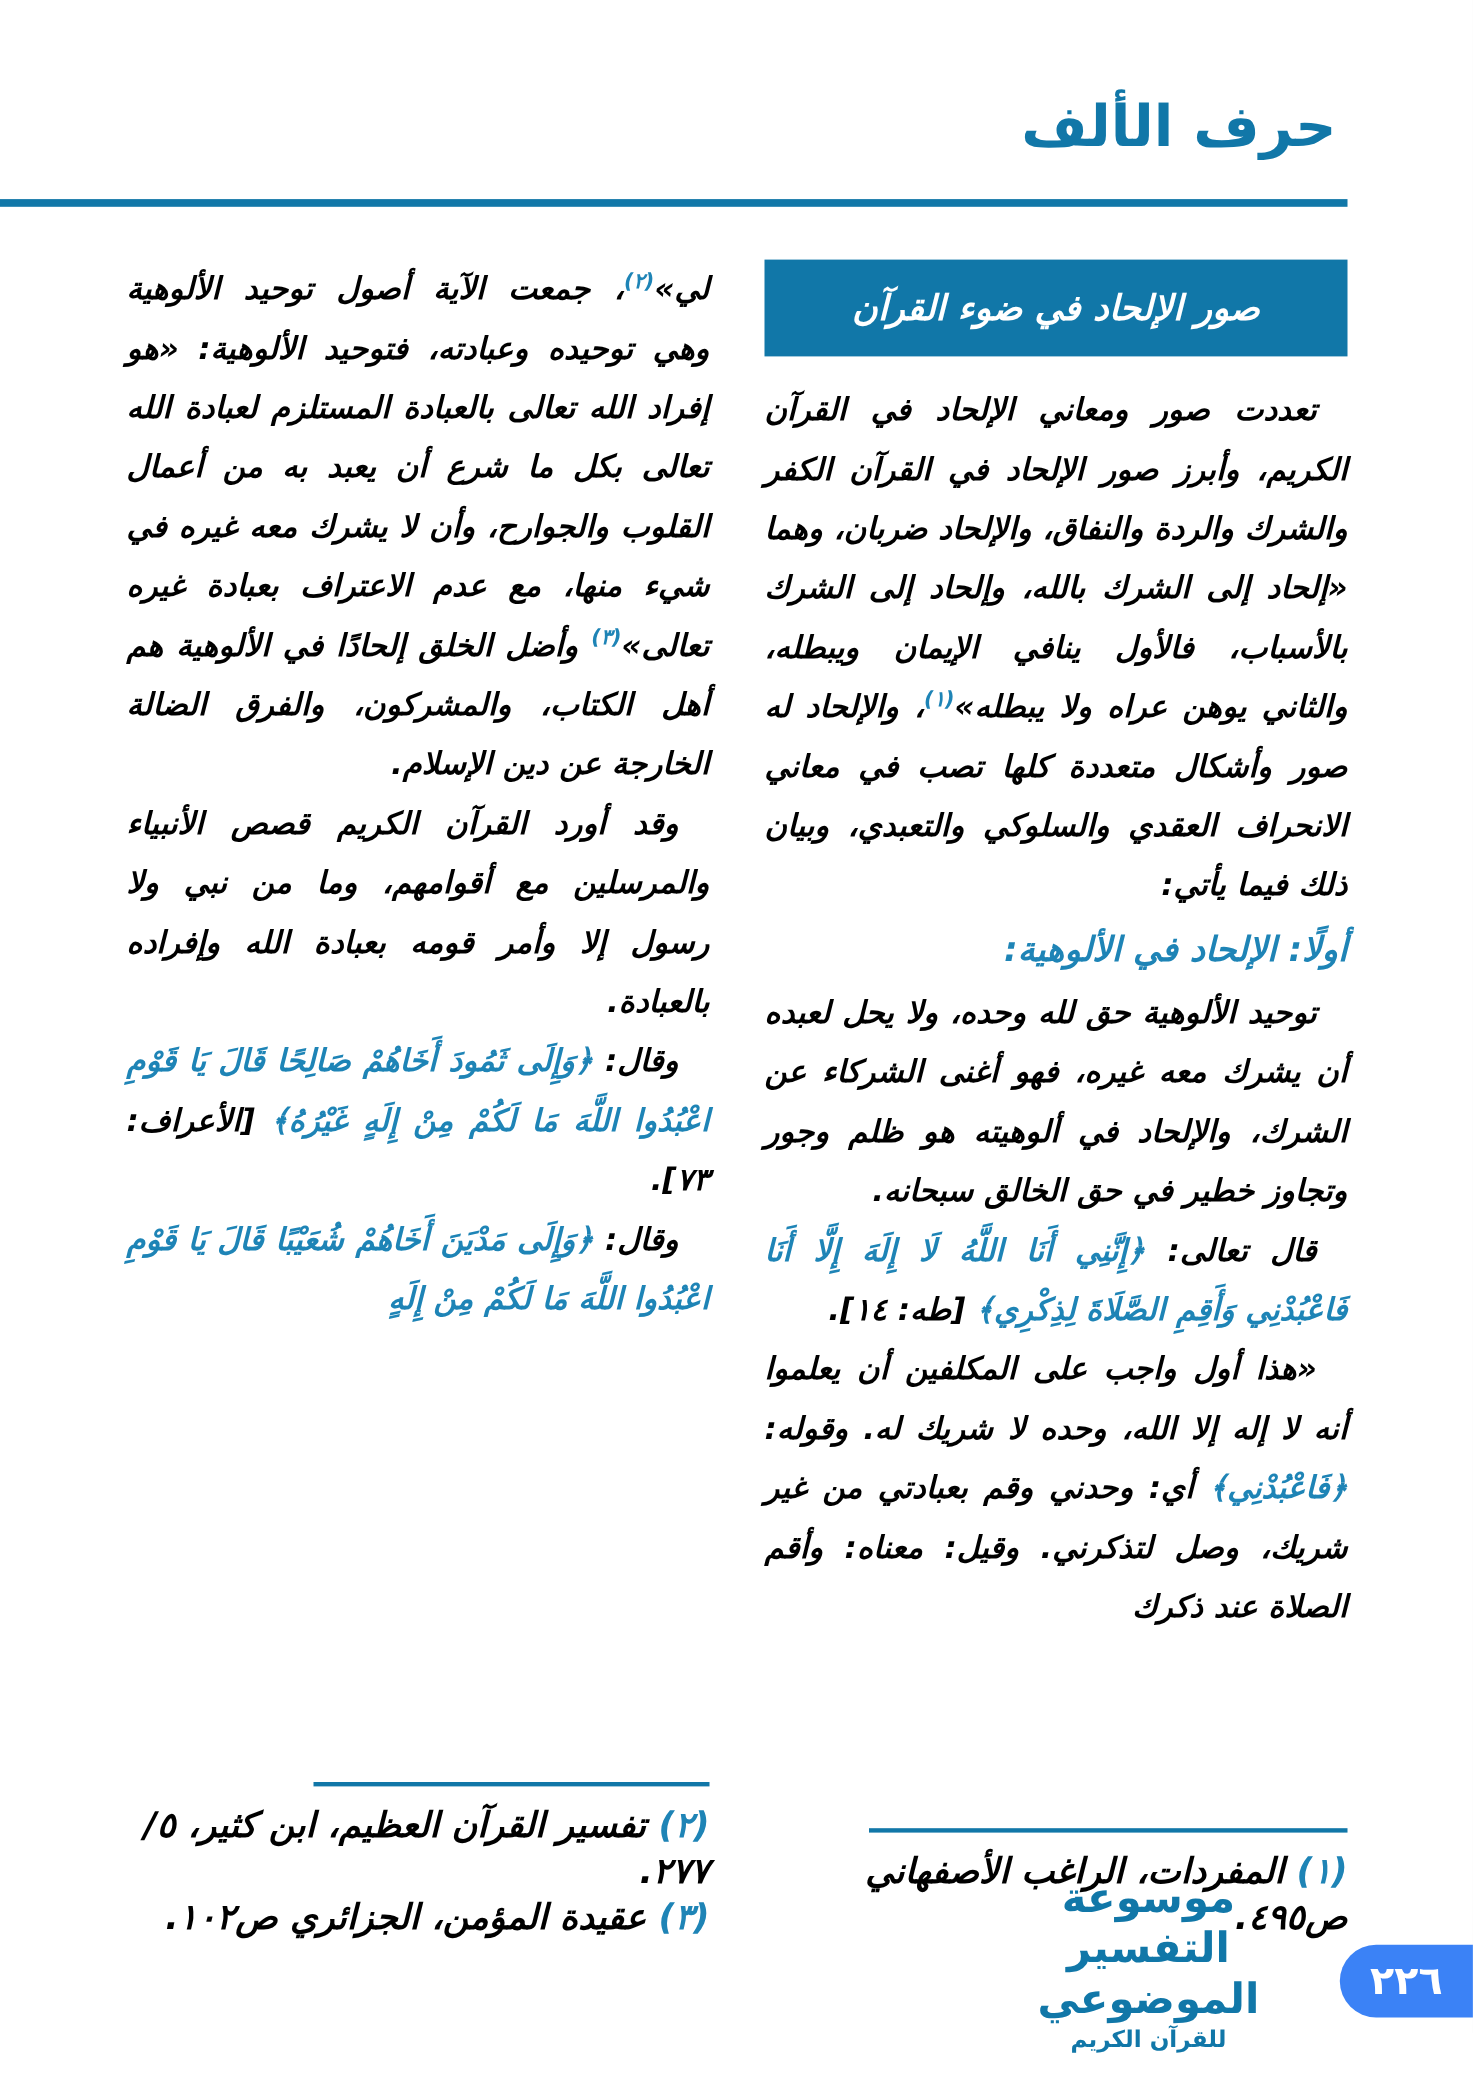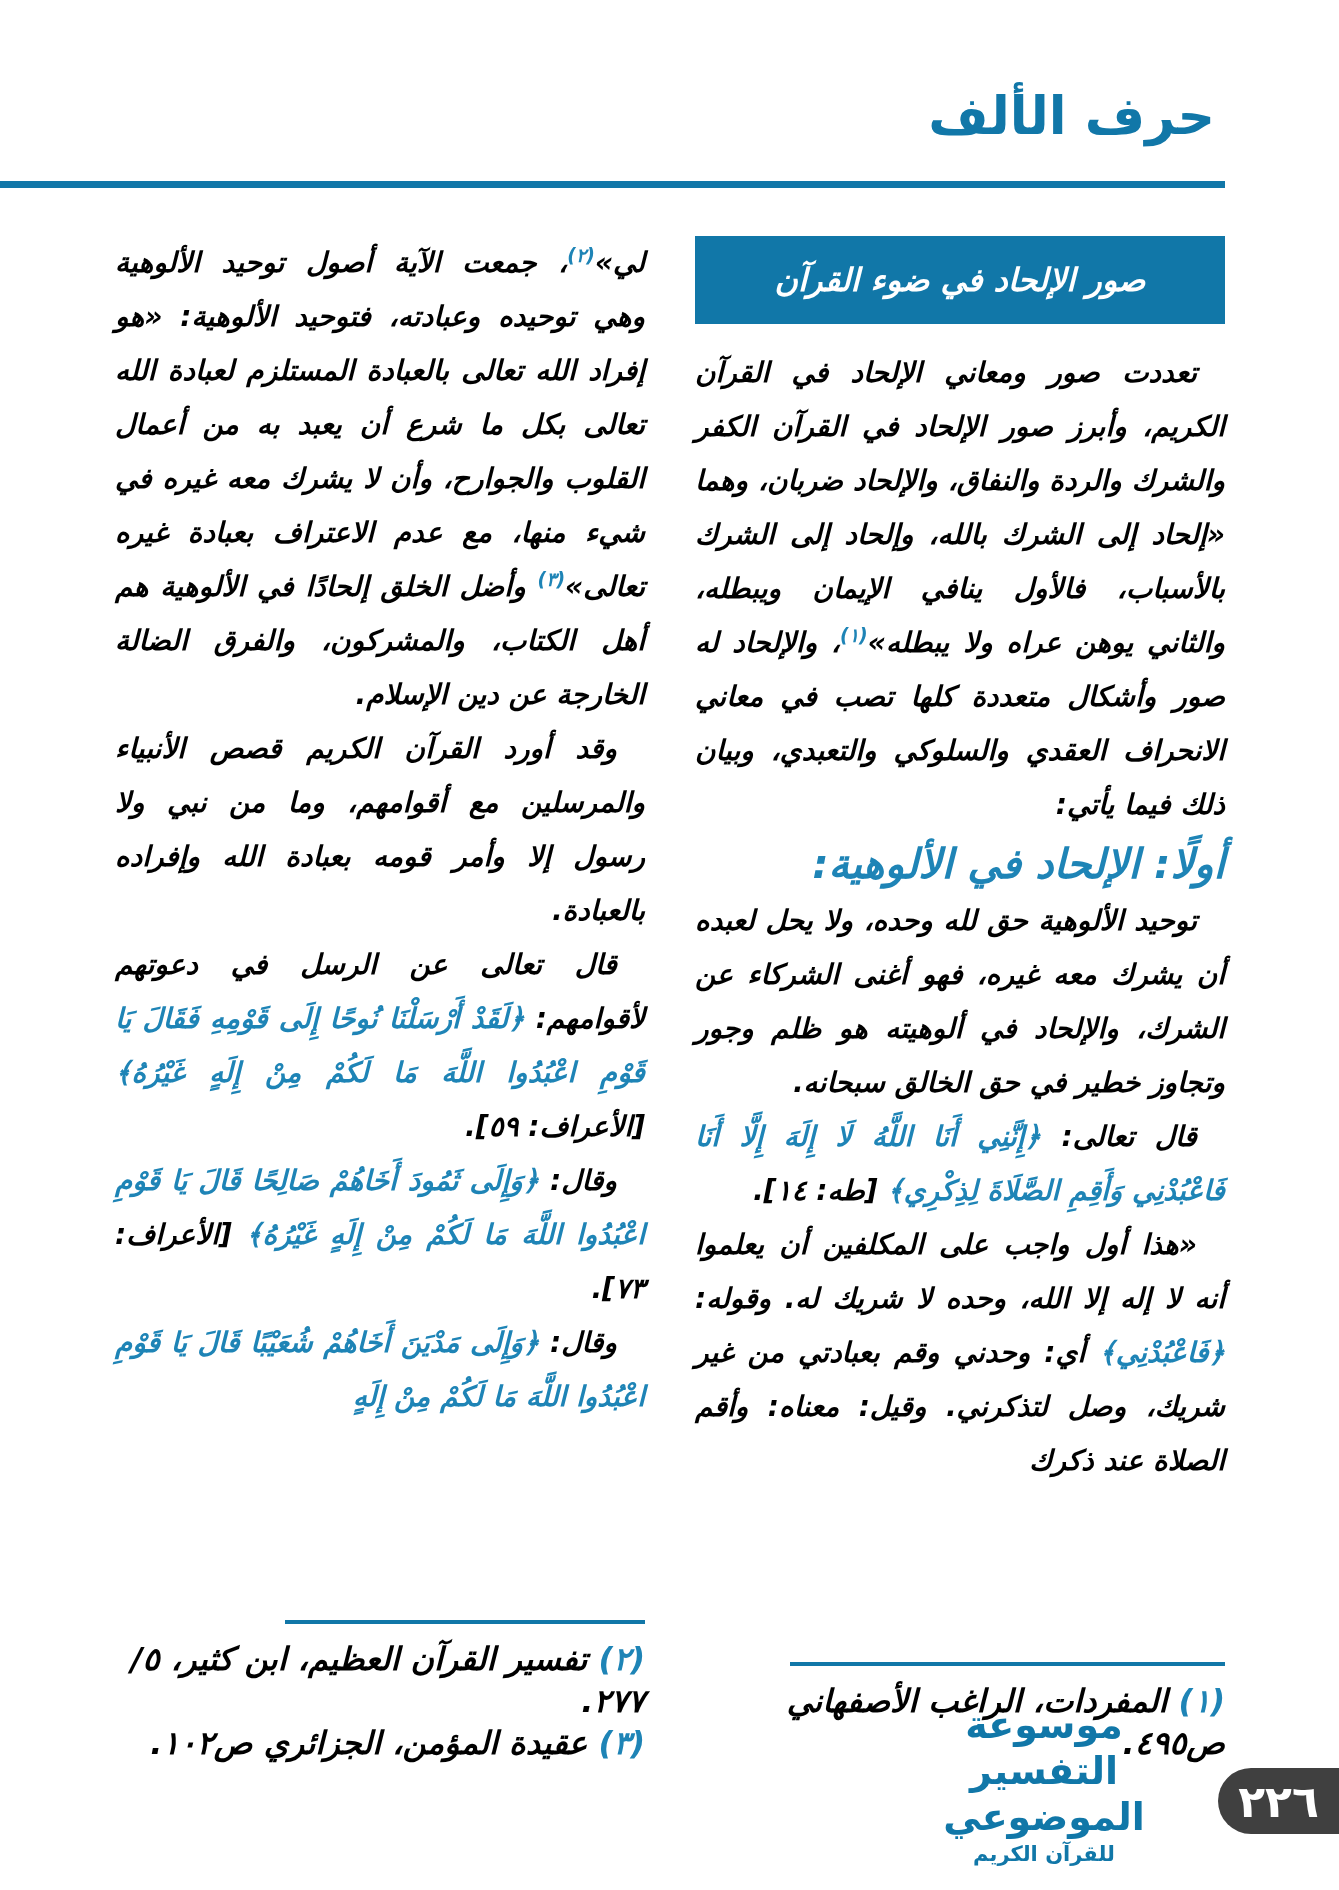--- a/index.html
+++ b/index.html
@@ -45,21 +45,21 @@
     text-align:justify;
   }
   p.indent{text-indent:28px;}
   .quran{color:#1E84B6;}
   sup.fn-mark{
     color:#1E84B6;font-size:19px;font-weight:700;
     vertical-align:super;line-height:0;
   }
   h3.subheading{
     margin:4px 0 2px 0;
-    color:#1E84B6;font-size:41px;font-weight:700;line-height:56px;
+    color:#1E84B6;font-size:31px;font-weight:700;line-height:56px;
     text-align:right;
   }
   
   .footnotes{margin-top:auto;padding-top:10px;}
   .fn-rule{height:4px;background:#1177A8;margin-bottom:14px;}
   .fn-rule.wide{width:435px;}
   .fn-rule.narrow{width:360px;}
   .fn-line{
     font-size:32px;line-height:42px;font-weight:700;color:#000;
     text-align:right;
@@ -68,24 +68,24 @@
   
   .logo{
     position:absolute;right:140px;bottom:22px;width:310px;
     text-align:center;color:#1177A8;
   }
   .logo-line1{font-size:38px;font-weight:700;line-height:46px;letter-spacing:-1px;}
   .logo-line2{font-size:21px;font-weight:700;line-height:28px;}
   .page-number-pill{
     position:absolute;right:0;top:1768px;
     width:121px;height:66px;
-    background:#404040;color:#ffffff;
+    background:#3b82f6;color:#ffffff;
     border-radius:33px 0 0 33px;
     display:flex;align-items:center;justify-content:center;
-    font-size:44px;font-weight:700;
+    font-size:36px;font-weight:700;
   }
 </style>
 </head>
 <body>
 
 <div class="page">
 
   <div class="chapter-title">حرف الألف</div>
   <div class="header-rule"></div>
 
@@ -110,21 +110,20 @@
         <div class="fn-rule wide"></div>
         <div class="fn-line"><span class="fn-num">(١)</span>&nbsp;<span>المفردات، الراغب الأصفهاني ص٤٩٥.</span></div>
       </div>
     </section>
 
     <section class="col">
       <p class="body"><span>لي»</span><sup class="fn-mark">(٢)</sup><span>، جمعت الآية أصول توحيد الألوهية وهي توحيده وعبادته، فتوحيد الألوهية: «هو إفراد الله تعالى بالعبادة المستلزم لعبادة الله تعالى بكل ما شرع أن يعبد به من أعمال القلوب والجوارح، وأن لا يشرك معه غيره في شيء منها، مع عدم الاعتراف بعبادة غيره تعالى»</span><sup class="fn-mark">(٣)</sup><span> وأضل الخلق إلحادًا في الألوهية هم أهل الكتاب، والمشركون، والفرق الضالة الخارجة عن دين الإسلام.</span></p>
 
       <p class="body indent">وقد أورد القرآن الكريم قصص الأنبياء والمرسلين مع أقوامهم، وما من نبي ولا رسول إلا وأمر قومه بعبادة الله وإفراده بالعبادة.</p>
 
-      <p class="body indent"><span>قال تعالى عن الرسل في دعوتهم لأقوامهم: </span><span class="quran">﴿لَقَدْ أَرْسَلْنَا نُوحًا إِلَى قَوْمِهِ فَقَالَ يَا قَوْمِ اعْبُدُوا اللَّهَ مَا لَكُمْ مِنْ إِلَهٍ غَيْرُهُ﴾</span><span> [الأعراف: ٥٩].</span></p>
 
 
       <p class="body indent"><span>وقال: </span><span class="quran">﴿وَإِلَى ثَمُودَ أَخَاهُمْ صَالِحًا قَالَ يَا قَوْمِ اعْبُدُوا اللَّهَ مَا لَكُمْ مِنْ إِلَهٍ غَيْرُهُ﴾</span><span> [الأعراف: ٧٣].</span></p>
 
       <p class="body indent"><span>وقال: </span><span class="quran">﴿وَإِلَى مَدْيَنَ أَخَاهُمْ شُعَيْبًا قَالَ يَا قَوْمِ اعْبُدُوا اللَّهَ مَا لَكُمْ مِنْ إِلَهٍ</span></p>
 
       <div class="footnotes">
         <div class="fn-rule narrow"></div>
         <div class="fn-line"><span class="fn-num">(٢)</span>&nbsp;<span>تفسير القرآن العظيم، ابن كثير، ٥/ ٢٧٧.</span></div>
         <div class="fn-line"><span class="fn-num">(٣)</span>&nbsp;<span>عقيدة المؤمن، الجزائري ص١٠٢.</span></div>

